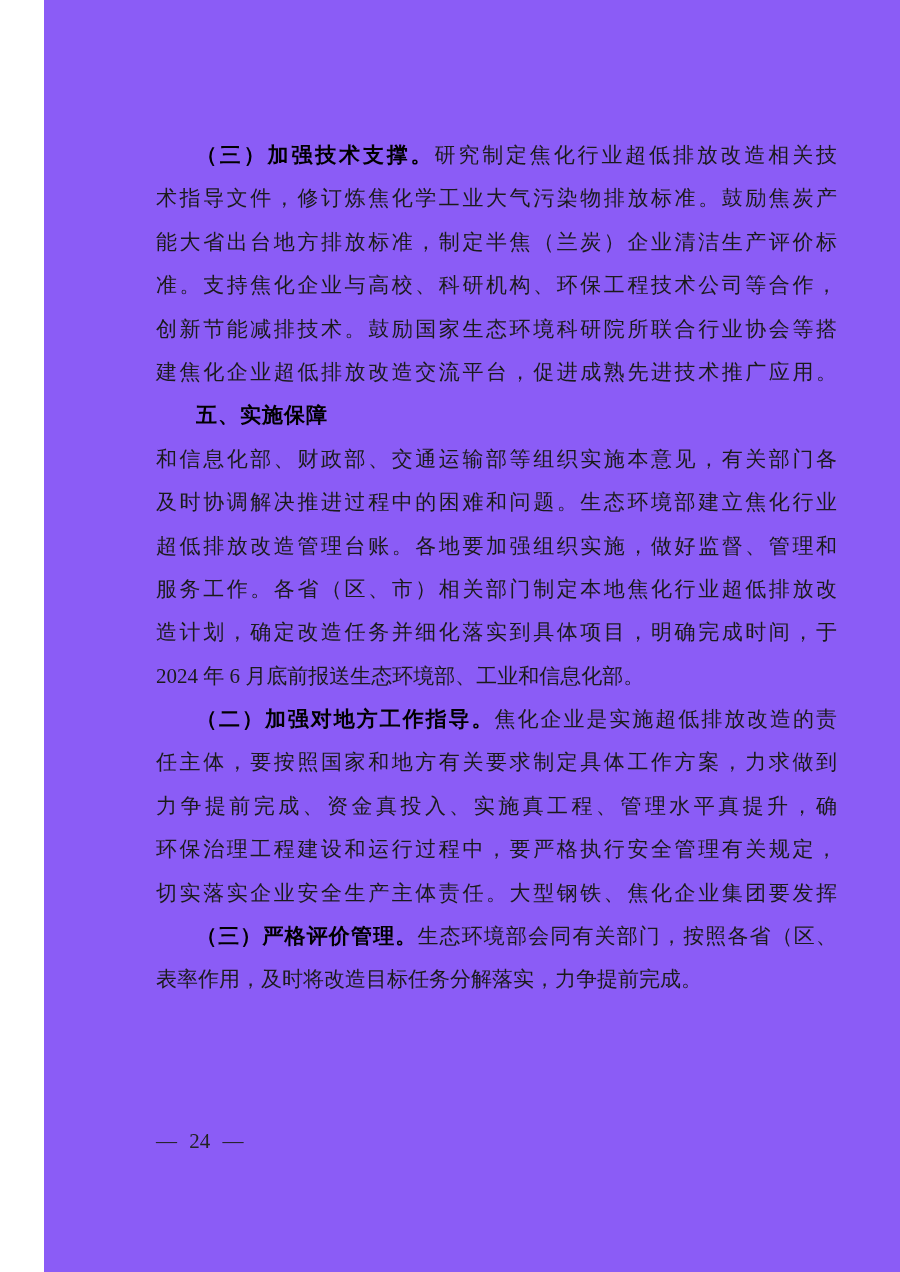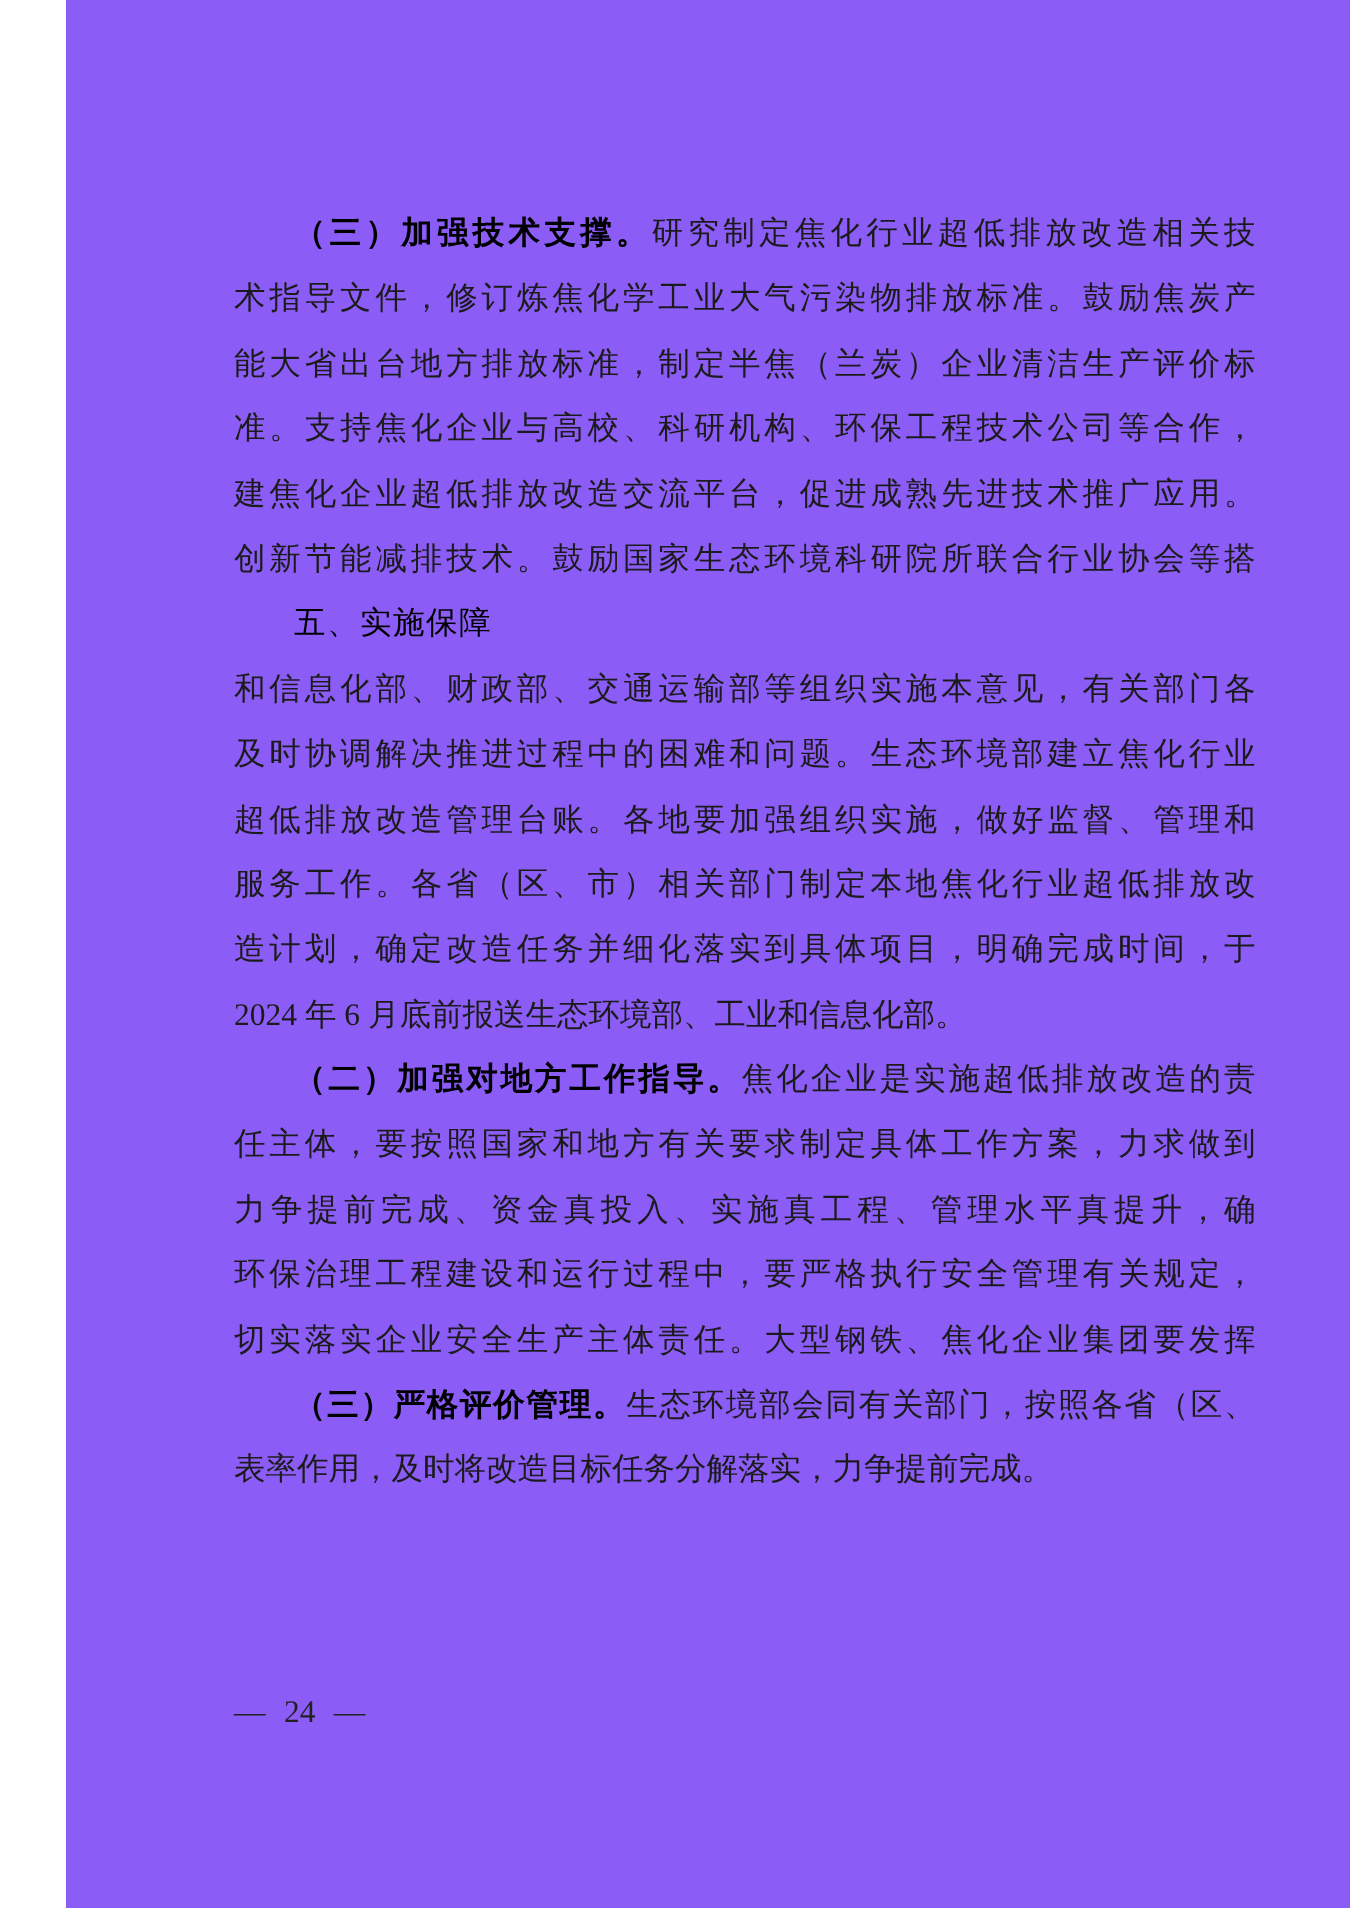--- a/index.html
+++ b/index.html
@@ -40,21 +40,21 @@
     text-align-last: left;
   }
   .line.indent {
     padding-left: 40px;
   }
   .lead {
     font-weight: 700;
     color: #000000;
   }
   .heading .lead {
-    font-weight: 400;
+    font-weight: 700;
     letter-spacing: 1px;
   }
   .page-number {
     position: absolute;
     left: 112px;
     top: 1126px;
     font-size: 21px;
     line-height: 30px;
     word-spacing: 7px;
     color: #222222;
@@ -72,24 +72,24 @@
       <div class="line justify">
     <span class="body-text">术指导文件，修订炼焦化学工业大气污染物排放标准。鼓励焦炭产</span>
   </div>
       <div class="line justify">
     <span class="body-text">能大省出台地方排放标准，制定半焦（兰炭）企业清洁生产评价标</span>
   </div>
       <div class="line justify">
     <span class="body-text">准。支持焦化企业与高校、科研机构、环保工程技术公司等合作，</span>
   </div>
       <div class="line justify">
-    <span class="body-text">建焦化企业超低排放改造交流平台，促进成熟先进技术推广应用。</span>
+    <span class="body-text">创新节能减排技术。鼓励国家生态环境科研院所联合行业协会等搭</span>
   </div>
       <div class="line justify">
-    <span class="body-text">创新节能减排技术。鼓励国家生态环境科研院所联合行业协会等搭</span>
+    <span class="body-text">建焦化企业超低排放改造交流平台，促进成熟先进技术推广应用。</span>
   </div>
       <div class="line left heading indent">
     <span class="lead">五、实施保障</span>
   </div>
       <div class="line justify">
     <span class="body-text">和信息化部、财政部、交通运输部等组织实施本意见，有关部门各</span>
   </div>
       <div class="line justify">
     <span class="body-text">及时协调解决推进过程中的困难和问题。生态环境部建立焦化行业</span>
   </div>

